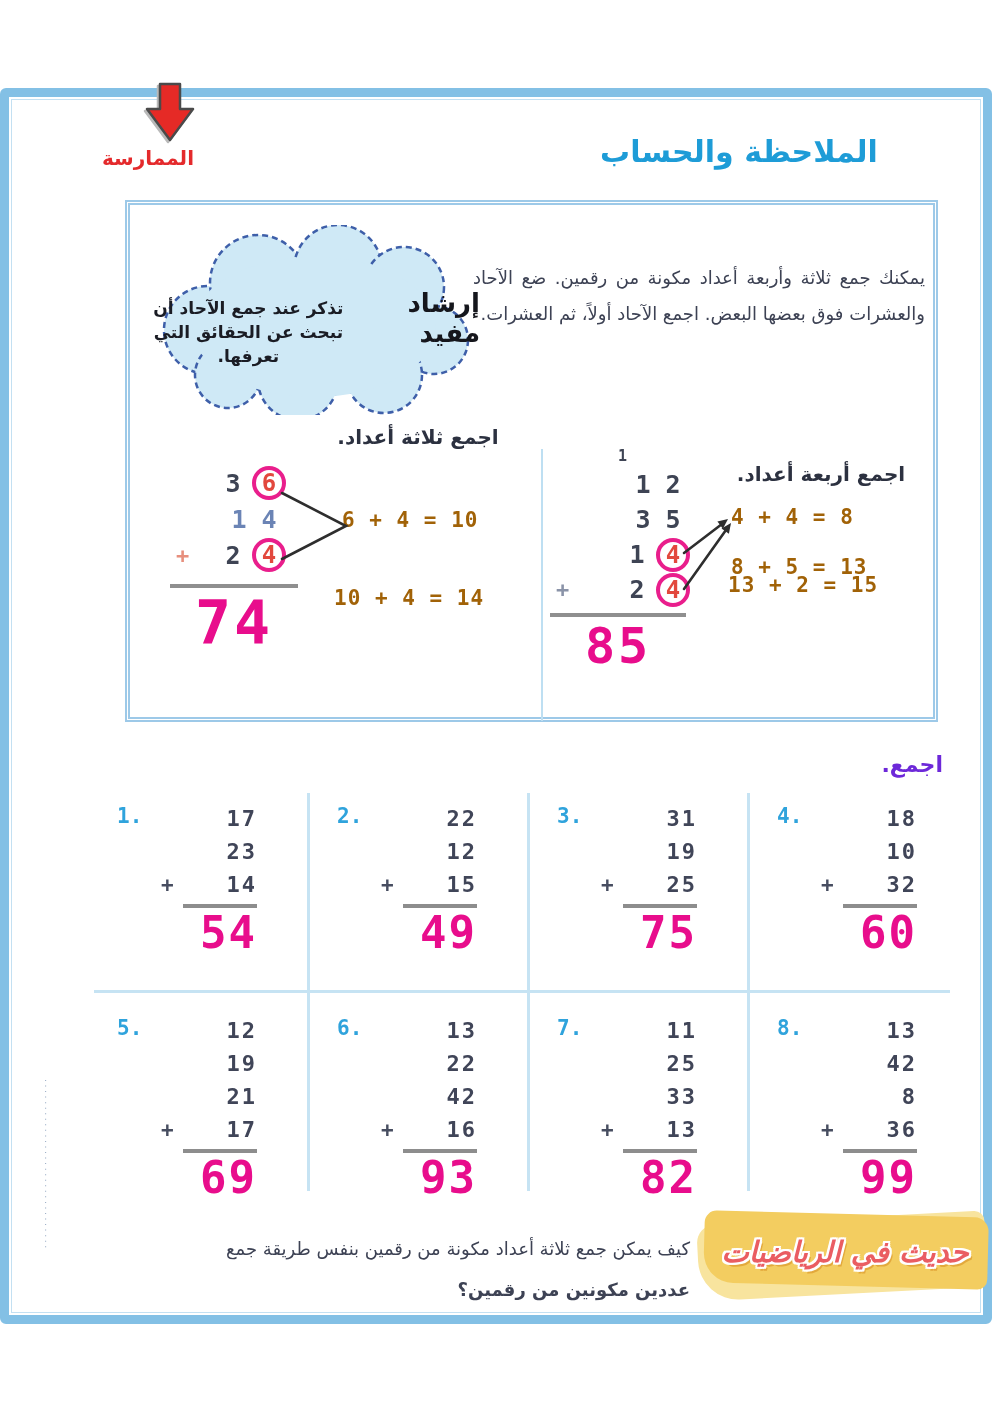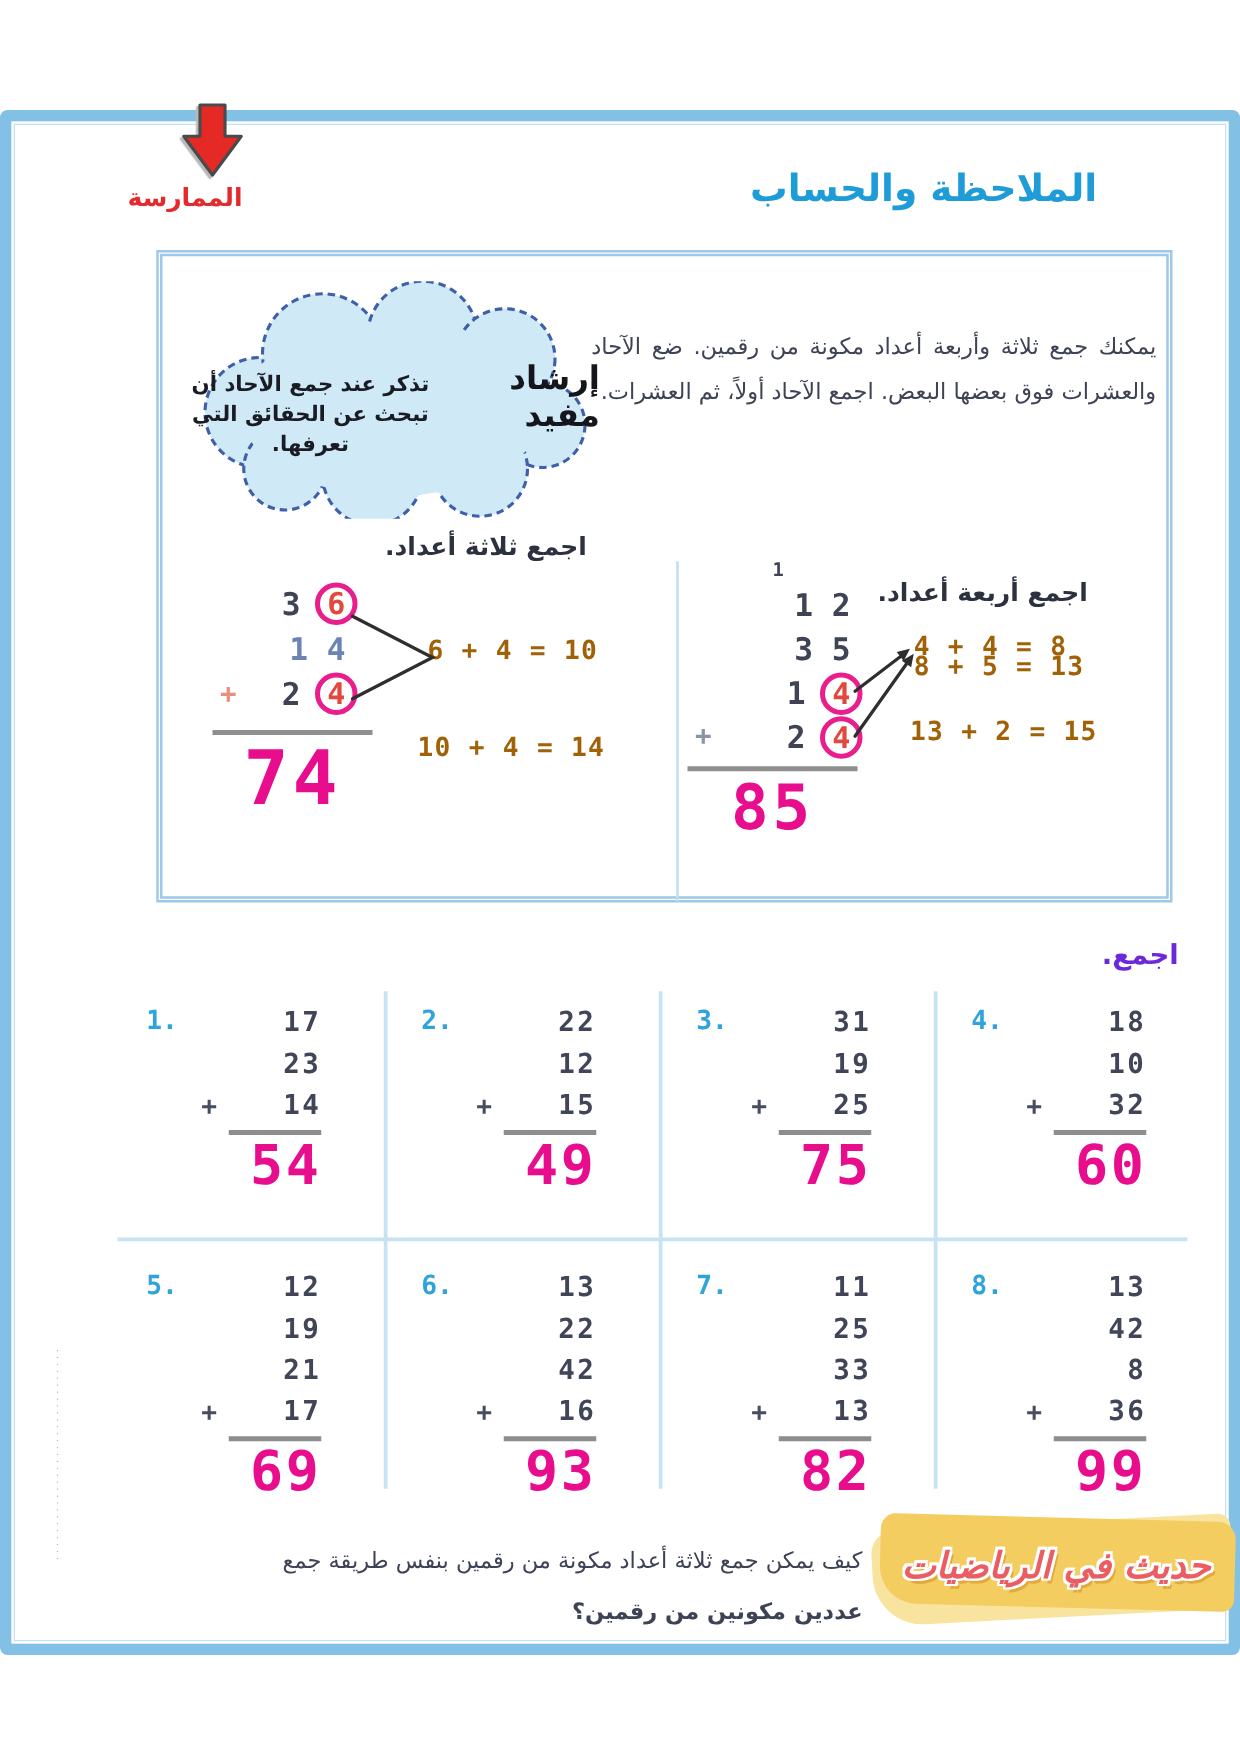--- a/index.html
+++ b/index.html
@@ -20,21 +20,21 @@
         border:5px double #9dc9e8;background:#fff;}
   .intro{position:absolute;right:8px;top:18px;width:452px;direction:rtl;text-align:justify;
          font-size:18px;line-height:36px;color:#3d4254;margin-top:37px;}
   .cloud{position:absolute;left:16px;top:20px;width:334px;height:190px;}
   .cloud svg{position:absolute;left:0;top:0;}
   .cloud-text{position:absolute;inset:0;display:flex;flex-direction:row;align-items:center;
               justify-content:center;direction:rtl;z-index:2;}
   .cloud-title{font-size:26px;font-weight:bold;color:#15161c;margin-bottom:5px;}
   .cloud-body{font-size:17px;font-weight:bold;color:#1a1c24;text-align:center;line-height:24px;width:225px;margin-top:23px;}
   .xdiv{position:absolute;left:411px;top:244px;width:2px;height:272px;background:#bedff2;}
-  .xhead{position:absolute;direction:rtl;text-align:left;font-weight:bold;font-size:20px;color:#2c3140;}
+  .xhead{position:absolute;direction:rtl;text-align:center;font-weight:bold;font-size:20px;color:#2c3140;}
   .xhead.lft{left:178px;top:220px;width:220px;}
   .xhead.rgt{left:572px;top:220px;width:238px;margin-top:37px;}
   .stack{position:absolute;}
   .lstack{left:46px;top:260px;width:102px;}
   .rstack{left:426px;top:262px;width:126px;}
   .srow{display:flex;justify-content:flex-end;align-items:center;gap:12px;height:36px;
         font-family:"DejaVu Sans Mono",monospace;font-weight:bold;font-size:25px;color:#3e4454;}
   .rstack .srow{height:35px;}
   .srow .plus{margin-right:auto;font-size:22px;color:#e78f7d;}
   .rstack .srow .plus{color:#8a93a8;}
@@ -167,21 +167,21 @@
       </div>
       <div class="srow">
         <span class="plus">+</span>
         <span class="digit">2</span>
         <span class="circ">4</span>
       </div>
     </div>
     <div class="xrule rrule"></div>
     <div class="xans rans">85</div>
     <div class="eq" style="left:601px;top:300px;">4 + 4 = 8</div>
-    <div class="eq" style="left:601px;top:316px;">8 + 5 = 13</div>
+    <div class="eq" style="left:601px;top:350px;">8 + 5 = 13</div>
     <div class="eq" style="left:598px;top:368px;">13 + 2 = 15</div>
 
     <svg class="xsvg" width="813" height="522" viewBox="0 0 813 522">
       <polyline points="152,288 216,321 152,354" fill="none" stroke="#2e2e2e" stroke-width="2.6" stroke-linecap="round"></polyline>
       <line x1="554" y1="348" x2="592" y2="319" stroke="#2e2e2e" stroke-width="2.6" stroke-linecap="round"></line>
       <polygon points="598,314 592.9,323.7 587.4,316.5" fill="#2e2e2e"></polygon>
       <line x1="554" y1="384" x2="596" y2="325" stroke="#2e2e2e" stroke-width="2.6" stroke-linecap="round"></line>
       <polygon points="601,318 598.9,328.8 591.5,323.5" fill="#2e2e2e"></polygon>
     </svg>
   </div>

